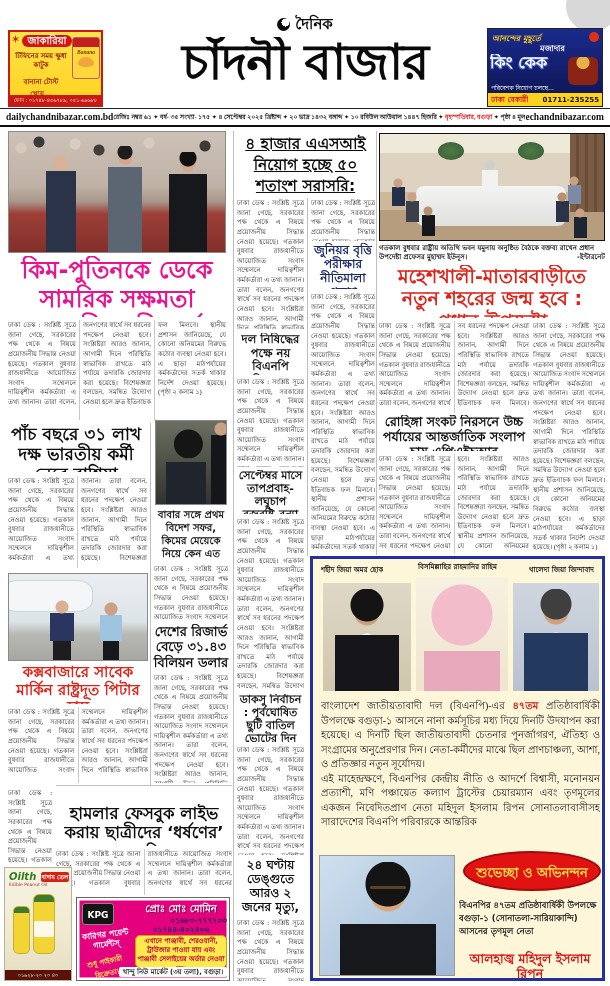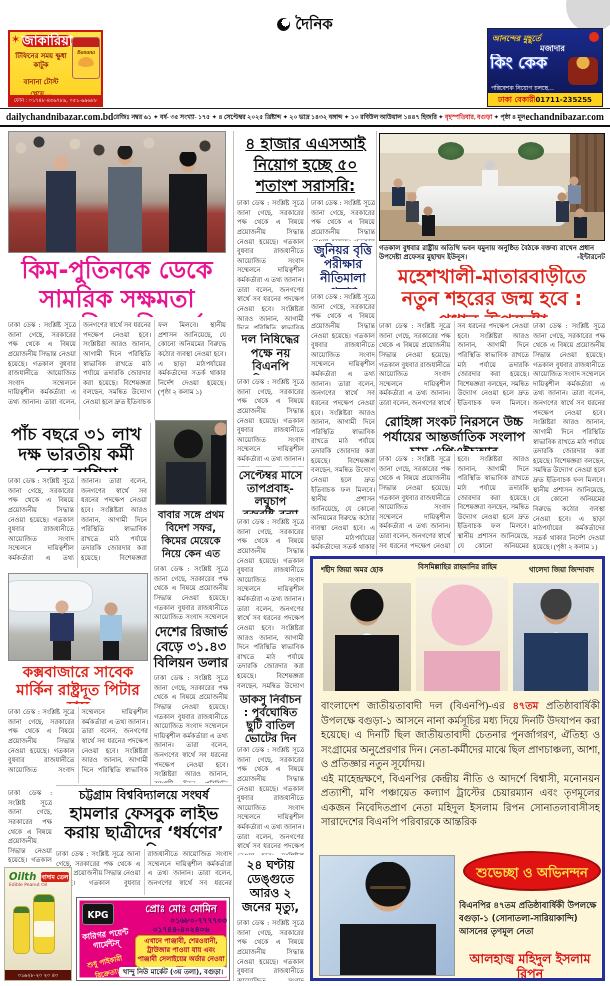--- a/index.html
+++ b/index.html
@@ -23,50 +23,51 @@
 </head>
 <body>
 
 <div class="page">
 
   <div class="abs" style="left:566px;top:-20px;width:52px;height:52px;border-radius:50%;background:#d8d8d8"></div>
 
   <div class="abs" style="left:8px;top:30px;width:95px;height:77px;background:linear-gradient(180deg,#ffe34a,#ffd21e);border:2px solid #c81a12">
     <div class="abs" style="left:1px;top:1px;color:#d41313;font-size:11px">✶</div>
     <div class="abs" style="left:12px;top:3px;width:50px;height:12px;background:#d41313;color:#fff;border-radius:6px;
-                font-family:'DejaVu Sans',sans-serif;font-weight:bold;font-size:13px;text-align:center;line-height:12px">জাকারিয়া</div>
+                font-family:'DejaVu Sans',sans-serif;font-weight:bold;font-size:10px;text-align:center;line-height:12px">জাকারিয়া</div>
     <div class="abs" style="left:62px;top:5px;width:28px;height:42px;border-radius:3px;border:1px solid #a66;
                 background:linear-gradient(180deg,#c21f1f 0 9px,#ffd63e 9px 100%)">
       <div style="margin-top:11px;text-align:center;font-style:italic;font-weight:bold;font-size:5.5px;color:#7a3c00">Banana</div>
       <div style="width:16px;height:10px;margin:2px auto 0;background:#f0a63c;border-radius:50% 50% 50% 50%/70% 70% 30% 30%"></div>
     </div>
     <div class="abs capt" style="left:2px;top:20px;width:58px;font-size:6.8px;color:#8a1006;text-align:center;line-height:1.35">টিফিনের সময় ক্ষুধা কাটুক</div>
     <div class="abs capt" style="left:2px;top:44px;width:58px;font-size:6.8px;color:#8a1006;text-align:center">বানানা টোস্ট খেয়ে...</div>
     <div class="abs" style="left:0;bottom:0;width:100%;height:10px;background:#c81a12;color:#fff;font-size:5px;
                 text-align:center;line-height:10px;font-family:'DejaVu Sans',sans-serif">ফোন : ০১৭৪৮-৪৫৬৭৮৯, ০৫১-৬৯৬৮৮</div>
   </div>
 
   <div class="abs" style="left:125px;top:12px;width:360px;height:96px;text-align:center">
     <div style="display:flex;align-items:center;justify-content:center;gap:5px">
       <span style="display:inline-block;width:13px;height:13px;border-radius:50%;
                    background:radial-gradient(circle at 65% 35%,#fff 0 4px,#0d0d0d 4px)"></span>
       <span class="capt" style="font-size:15px;color:#0d0d0d">দৈনিক</span>
     </div>
+    <div class="capt" style="font-size:49px;line-height:1.05;color:#0a0a0a;letter-spacing:-1px;white-space:nowrap">চাঁদনী বাজার</div>
   </div>
 
   <div class="abs" style="left:487px;top:28px;width:116px;height:79px;background:linear-gradient(180deg,#1a2a8c,#0d1550);border:1px solid #222">
     <div class="abs capt" style="left:4px;top:3px;width:80px;font-size:8px;color:#ffd21e;font-style:italic">আনন্দের মুহূর্তে</div>
     <div class="abs capt" style="left:52px;top:13px;width:50px;font-size:8px;color:#fff">মজাদার</div>
     <div class="abs" style="right:3px;top:3px;width:10px;height:10px;border-radius:50%;background:#e23014"></div>
     <div class="abs capt" style="left:2px;top:25px;width:78px;font-size:16px;color:#fff;line-height:1.1;
                 text-shadow:1px 1px 0 #3a57d6,-1px 1px 0 #3a57d6">কিং কেক</div>
     <div class="abs" style="right:4px;top:28px;width:30px;height:28px;border-radius:6px;
                 background:radial-gradient(circle at 50% 20%,#e8b24a 0 6px,#8c2415 7px 100%)"></div>
     <div class="abs" style="left:3px;top:54px;width:90px;font-size:6px;color:#fff;font-family:'DejaVu Sans',sans-serif">পরিবেশক নিয়োগ চলছে...</div>
-    <div class="abs" style="left:0;bottom:0;width:100%;height:13px;background:#ffd21e;display:flex;align-items:center;justify-content:center;padding:0 3px">
+    <div class="abs" style="left:0;bottom:0;width:100%;height:13px;background:#ffd21e;display:flex;align-items:center;justify-content:space-between;padding:0 3px">
       <span class="capt" style="font-size:7.5px;color:#cf1212">ঢাকা বেকারী</span>
       <span class="capt" style="font-size:7px;color:#111">01711-235255</span>
     </div>
   </div>
 
   <div class="abs" style="left:0;top:108px;width:610px;height:19px;border-top:1.5px solid #222;border-bottom:2.5px solid #101010;
               display:flex;align-items:center;padding:0 6px;background:#fff">
     <span class="capt" style="font-size:9.5px;font-family:'Liberation Serif',serif">dailychandnibazar.com.bd</span>
     <span style="flex:1;text-align:center;font-size:6.2px;font-weight:bold;white-space:nowrap;overflow:hidden">
       <span>রেজিঃ নম্বর ৬১ ✦ বর্ষ- ৩৫ সংখ্যা- ১৭৫ ✦ ৪ সেপ্টেম্বর ২০২৫ খ্রিষ্টাব্দ ✦ ২০ ভাদ্র ১৪৩২ বঙ্গাব্দ ✦ ১০ রবিউল আউয়াল ১৪৪৭ হিজরি ✦ </span><span style="color:#d01818">বৃহস্পতিবার, বগুড়া</span><span> ✦ পৃষ্ঠা ৪ মূল্য ৪ টাকা</span>
@@ -132,21 +133,20 @@
            linear-gradient(#1d1d1f 0 0) 50% 40px/18px 100% no-repeat"></div>
     <div class="fig" style="left:88px;top:28px;width:28px;height:58px;background:
            radial-gradient(circle at 50% 7px,#caa184 0 6px,transparent 7px),
            linear-gradient(#9fc4e0 0 0) 50% 13px/22px 26px no-repeat,
            linear-gradient(#17181c 0 0) 50% 38px/16px 100% no-repeat"></div>
   </div>
   <div class="abs hl" style="left:8px;top:664px;width:140px;height:40px;font-size:15px;color:#e02318">কক্সবাজারে সাবেক মার্কিন রাষ্ট্রদূত পিটার হাস</div>
   <div class="abs bt c2" style="left:8px;top:707px;width:140px;height:76px">ঢাকা ডেস্ক : সংশ্লিষ্ট সূত্রে জানা গেছে, সরকারের পক্ষ থেকে এ বিষয়ে প্রয়োজনীয় সিদ্ধান্ত নেওয়া হয়েছে। গতকাল বুধবার রাজধানীতে আয়োজিত সংবাদ সম্মেলনে দায়িত্বশীল কর্মকর্তারা এ তথ্য জানান। তারা বলেন, জনগণের স্বার্থে সব ধরনের পদক্ষেপ নেওয়া হবে। সংশ্লিষ্টরা আরও জানান, আগামী দিনে পরিস্থিতি স্বাভাবিক রাখতে মাঠ পর্যায়ে তদারকি জোরদার করা হয়েছে। বিশেষজ্ঞরা বলছেন, সমন্বিত উদ্যোগ নেওয়া হলে দ্রুত ইতিবাচক ফল মিলবে। স্থানীয় প্রশাসন জানিয়েছে, যে কোনো অনিয়মের বিরুদ্ধে কঠোর ব্যবস্থা নেওয়া হবে। এ ছাড়া মাঠপর্যায়ের কর্মকর্তাদের সতর্ক থাকার নির্দেশ দেওয়া হয়েছে। (পৃষ্ঠা ২ কলাম ১)</div>
   <div class="abs bt" style="left:8px;top:788px;width:44px;height:76px">ঢাকা ডেস্ক : সংশ্লিষ্ট সূত্রে জানা গেছে, সরকারের পক্ষ থেকে এ বিষয়ে প্রয়োজনীয় সিদ্ধান্ত নেওয়া হয়েছে। গতকাল বুধবার রাজধানীতে আয়োজিত সংবাদ সম্মেলনে দায়িত্বশীল কর্মকর্তারা এ তথ্য জানান। তারা বলেন, জনগণের স্বার্থে সব ধরনের পদক্ষেপ নেওয়া হবে। সংশ্লিষ্টরা আরও জানান, আগামী দিনে পরিস্থিতি স্বাভাবিক রাখতে মাঠ পর্যায়ে তদারকি জোরদার করা হয়েছে। বিশেষজ্ঞরা বলছেন, সমন্বিত উদ্যোগ নেওয়া হলে দ্রুত ইতিবাচক ফল মিলবে। স্থানীয় প্রশাসন জানিয়েছে, যে কোনো অনিয়মের বিরুদ্ধে কঠোর ব্যবস্থা নেওয়া হবে। এ ছাড়া মাঠপর্যায়ের কর্মকর্তাদের সতর্ক থাকার নির্দেশ দেওয়া হয়েছে। (পৃষ্ঠা ২ কলাম ১)</div>
 
-  <div class="abs hl" style="left:56px;top:788px;width:176px;height:15px;font-size:12px">চট্টগ্রাম বিশ্ববিদ্যালয়ে সংঘর্ষ</div>
   <div class="abs hl" style="left:56px;top:804px;width:176px;height:42px;font-size:16.5px">হামলার ফেসবুক লাইভ করায় ছাত্রীদের ‘ধর্ষণের’ হুমকি</div>
   <div class="abs bt c2" style="left:56px;top:849px;width:176px;height:46px">ঢাকা ডেস্ক : সংশ্লিষ্ট সূত্রে জানা গেছে, সরকারের পক্ষ থেকে এ বিষয়ে প্রয়োজনীয় সিদ্ধান্ত নেওয়া হয়েছে। গতকাল বুধবার রাজধানীতে আয়োজিত সংবাদ সম্মেলনে দায়িত্বশীল কর্মকর্তারা এ তথ্য জানান। তারা বলেন, জনগণের স্বার্থে সব ধরনের পদক্ষেপ নেওয়া হবে। সংশ্লিষ্টরা আরও জানান, আগামী দিনে পরিস্থিতি স্বাভাবিক রাখতে মাঠ পর্যায়ে তদারকি জোরদার করা হয়েছে। বিশেষজ্ঞরা বলছেন, সমন্বিত উদ্যোগ নেওয়া হলে দ্রুত ইতিবাচক ফল মিলবে। স্থানীয় প্রশাসন জানিয়েছে, যে কোনো অনিয়মের বিরুদ্ধে কঠোর ব্যবস্থা নেওয়া হবে। এ ছাড়া মাঠপর্যায়ের কর্মকর্তাদের সতর্ক থাকার নির্দেশ দেওয়া হয়েছে। (পৃষ্ঠা ২ কলাম ১)</div>
 
   <div class="abs" style="left:4px;top:867px;width:68px;height:114px;border:1px solid #b9b39c;
               background:linear-gradient(180deg,#f8f4e4 0%,#efe9cf 60%,#e4ddc2 100%)">
     <div class="capt" style="position:absolute;left:4px;top:3px;font-size:10px;color:#2e7d1f;font-style:italic">Oilth</div>
     <div style="position:absolute;left:4px;top:14px;font-size:4.5px;color:#a33;font-family:'DejaVu Sans',sans-serif">Edible Peanut Oil</div>
     <div class="capt" style="position:absolute;right:2px;top:4px;width:28px;height:10px;background:#d42313;color:#fff;font-size:6px;
                 text-align:center;line-height:10px;border-radius:2px">বাদাম তেল</div>
     <div style="position:absolute;left:28px;top:26px;width:22px;height:60px;border-radius:6px;

